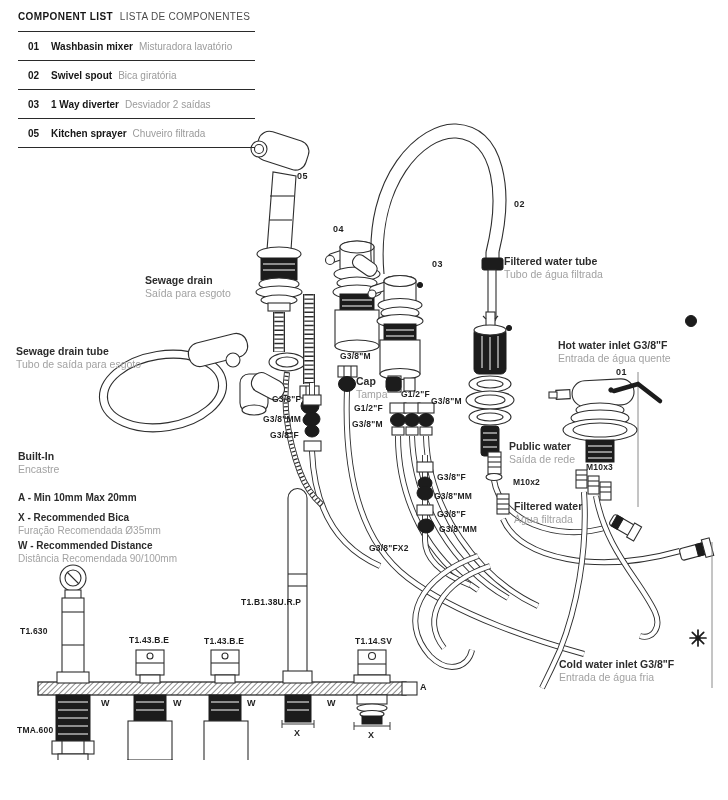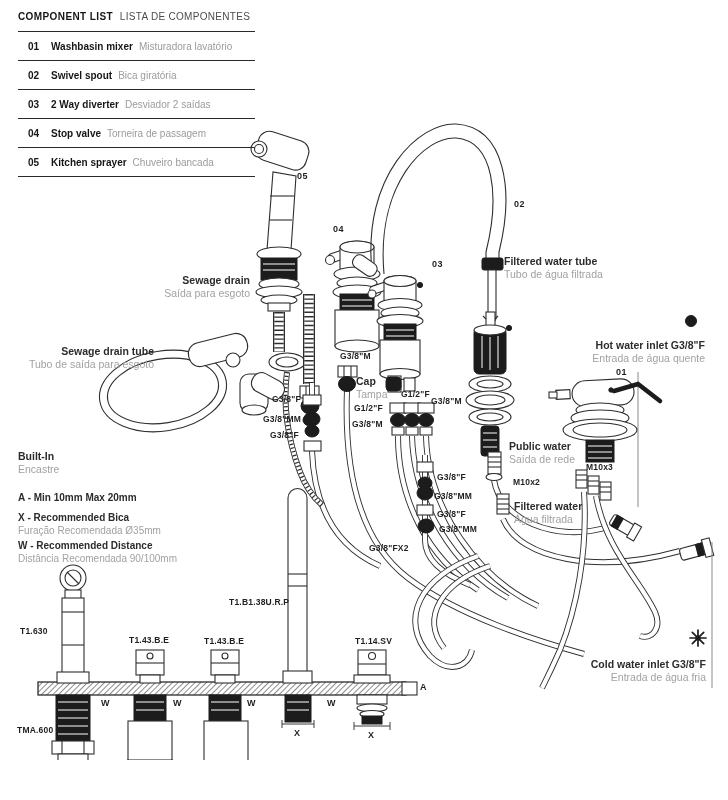--- a/index.html
+++ b/index.html
@@ -16,21 +16,21 @@
   .ct-row{height:29px;line-height:29px;border-bottom:1.6px solid #2a2a2a;white-space:nowrap}
   .ct-row .num{font-weight:bold;display:inline-block;width:23px;margin-left:10px;color:#161616}
   .ct-row .en{font-weight:bold;color:#161616;margin-right:6px}
   .ct-row .pt{color:#9b9b9b}
   
   .tag{font-size:9px;font-weight:bold;letter-spacing:.4px;color:#1f1f1f;white-space:nowrap}
   .lbl{font-size:8.5px;font-weight:bold;letter-spacing:.2px;color:#1f1f1f;white-space:nowrap}
   .co{line-height:13px;white-space:nowrap}
   .co .en{display:block;font-size:10.5px;font-weight:bold;color:#2c2c2c}
   .co .pt{display:block;font-size:10.5px;color:#a2a2a2}
-  .right{text-align:right}
+  .right{text-align:left}
   .note-b{font-size:10px;font-weight:bold;color:#2c2c2c;white-space:nowrap}
   .note-g{font-size:10px;color:#a2a2a2;white-space:nowrap}
   
   .ln{fill:none;stroke:#2e2e2e;stroke-width:1.1}
   .fw{fill:#fff;stroke:#2e2e2e;stroke-width:1.1}
   .fb{fill:#1c1c1c;stroke:#1c1c1c;stroke-width:1}
   .wl{stroke:#fff;stroke-width:1;fill:none}
   .tube-o{fill:none;stroke:#2e2e2e;stroke-width:6}
   .tube-i{fill:none;stroke:#fff;stroke-width:4.2}
   .ribs{fill:none;stroke:#2e2e2e;stroke-width:4.2;stroke-dasharray:1.2 2.6}
@@ -381,27 +381,24 @@
       <span class="t-en">COMPONENT LIST</span>
       <span class="t-pt">LISTA DE COMPONENTES</span>
     </div>
     <div class="ct-row">
       <span class="num">01</span><span class="en">Washbasin mixer</span><span class="pt">Misturadora lavatório</span>
     </div>
     <div class="ct-row">
       <span class="num">02</span><span class="en">Swivel spout</span><span class="pt">Bica giratória</span>
     </div>
     <div class="ct-row">
-      <span class="num">03</span><span class="en">2 Way diverter</span><span class="pt">Desviador 2 saídas</span>
+      <span class="num">03</span><span class="en">1 Way diverter</span><span class="pt">Desviador 2 saídas</span>
     </div>
     <div class="ct-row">
-      <span class="num">04</span><span class="en">Stop valve</span><span class="pt">Torneira de passagem</span>
-    </div>
-    <div class="ct-row">
-      <span class="num">05</span><span class="en">Kitchen sprayer</span><span class="pt">Chuveiro bancada</span>
+      <span class="num">05</span><span class="en">Kitchen sprayer</span><span class="pt">Chuveiro filtrada</span>
     </div>
   </div>
 
   <div class="abs tag" style="left:297px;top:171px">05</div>
   <div class="abs tag" style="left:333px;top:224px">04</div>
   <div class="abs tag" style="left:432px;top:259px">03</div>
   <div class="abs tag" style="left:514px;top:199px">02</div>
   <div class="abs tag" style="left:616px;top:367px">01</div>
 
   <div class="abs co right" style="left:145px;top:274px;width:105px">
@@ -459,21 +456,21 @@
   <div class="abs lbl" style="left:434px;top:491px">G3/8"MM</div>
   <div class="abs lbl" style="left:437px;top:509px">G3/8"F</div>
   <div class="abs lbl" style="left:439px;top:524px">G3/8"MM</div>
   <div class="abs lbl" style="left:369px;top:543px">G3/8"FX2</div>
   <div class="abs lbl" style="left:513px;top:477px">M10x2</div>
   <div class="abs lbl" style="left:586px;top:462px">M10x3</div>
 
   <div class="abs lbl" style="left:20px;top:626px">T1.630</div>
   <div class="abs lbl" style="left:129px;top:635px">T1.43.B.E</div>
   <div class="abs lbl" style="left:204px;top:636px">T1.43.B.E</div>
-  <div class="abs lbl" style="left:229px;top:597px">T1.B1.38U.R.P</div>
+  <div class="abs lbl" style="left:241px;top:597px">T1.B1.38U.R.P</div>
   <div class="abs lbl" style="left:355px;top:636px">T1.14.SV</div>
   <div class="abs lbl" style="left:17px;top:725px">TMA.600</div>
   <div class="abs lbl" style="left:116px;top:781px">TMA.43F34.B</div>
   <div class="abs lbl" style="left:249px;top:778px">T1.48.2S.B.I</div>
 
   <div class="abs tag" style="left:101px;top:698px">W</div>
   <div class="abs tag" style="left:173px;top:698px">W</div>
   <div class="abs tag" style="left:247px;top:698px">W</div>
   <div class="abs tag" style="left:327px;top:698px">W</div>
   <div class="abs tag" style="left:68px;top:785px">X</div>

